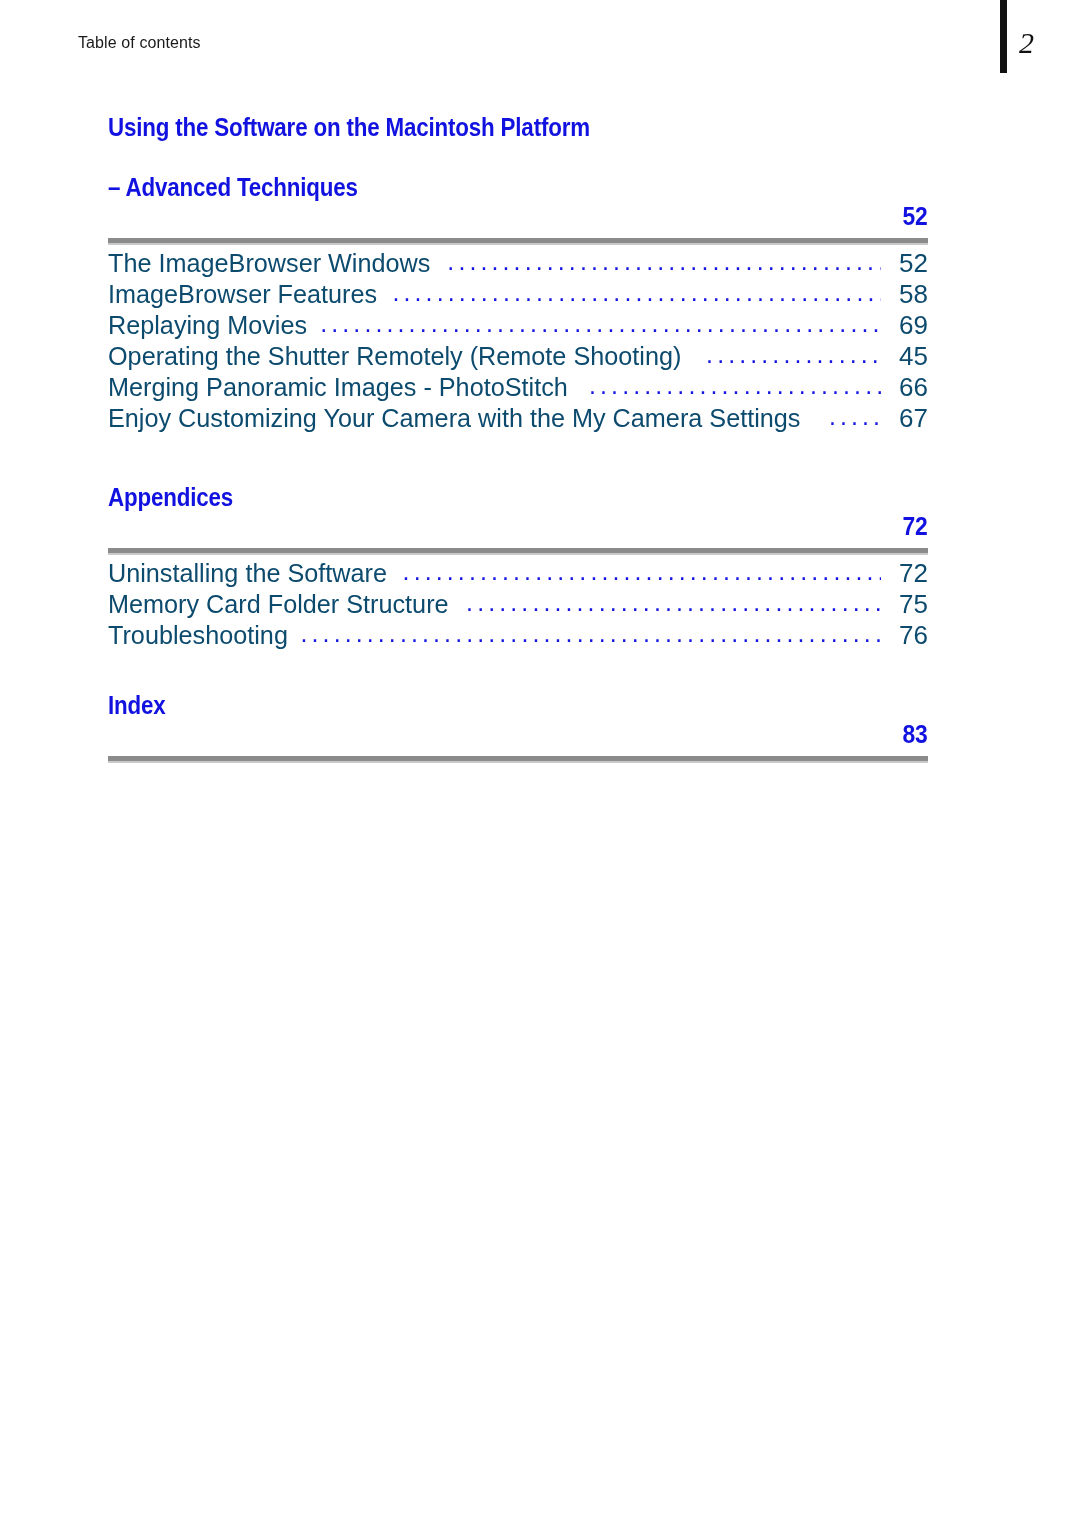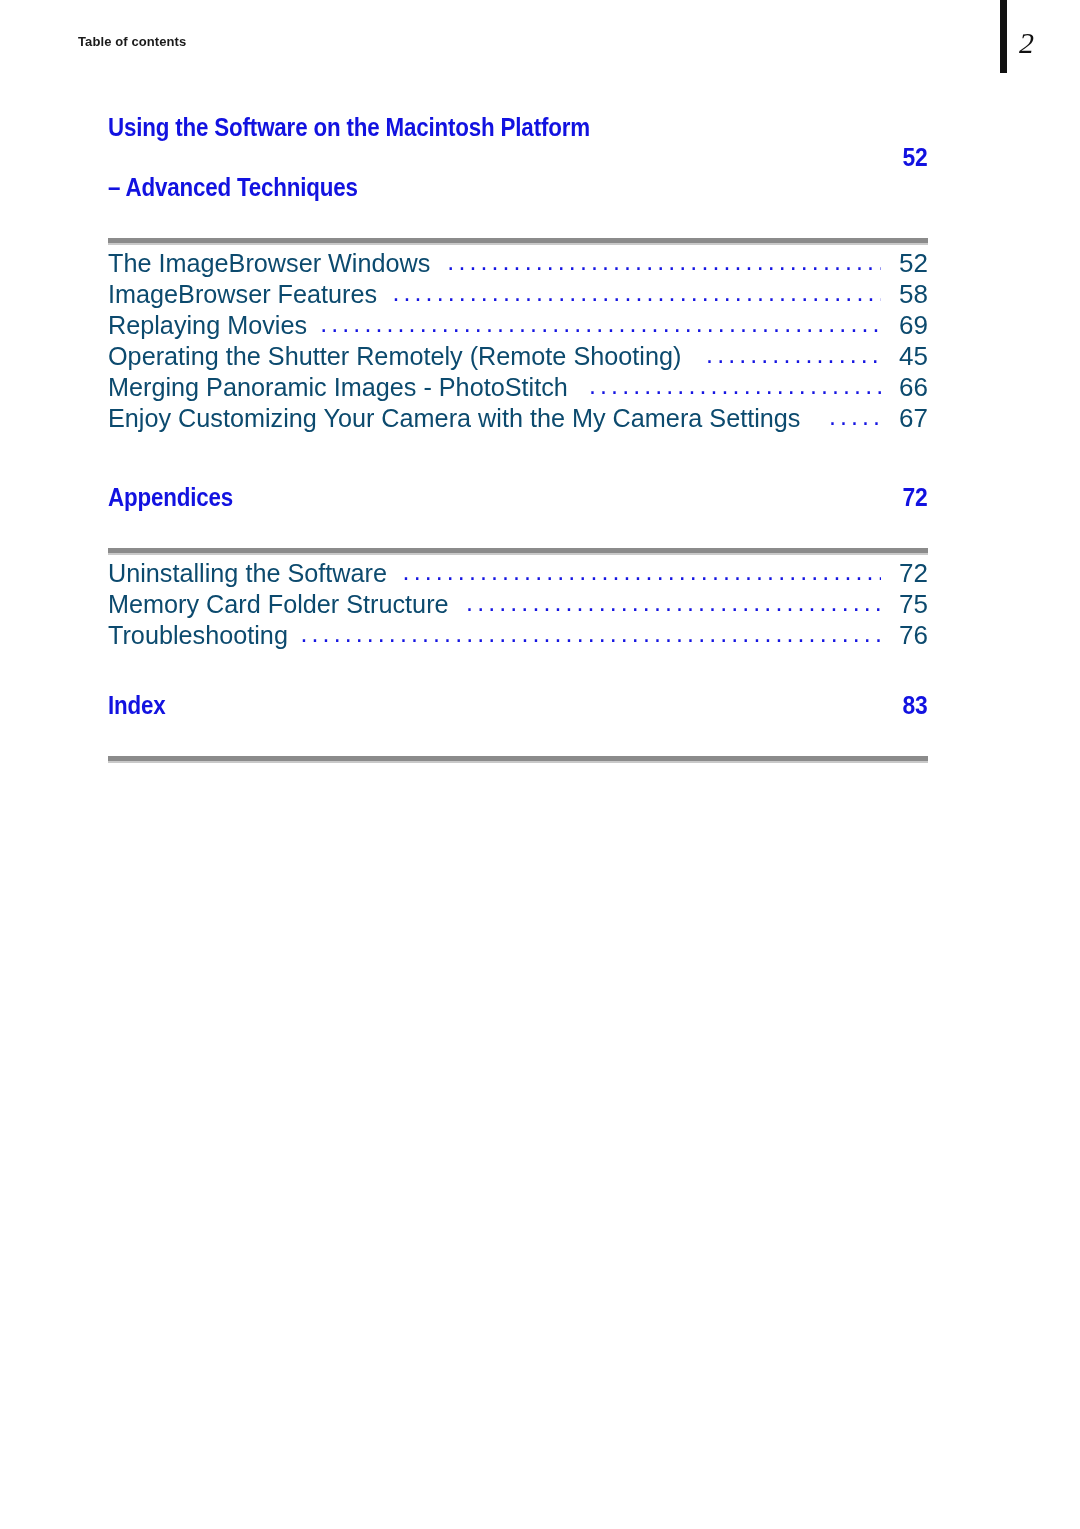--- a/index.html
+++ b/index.html
@@ -13,25 +13,24 @@
     font-family: "Liberation Sans", sans-serif;
     position: relative;
     overflow: hidden;
   }
 
   
   .running-header {
     position: absolute;
     left: 78px;
     top: 34px;
-    font-size: 13px;
+    font-size: 16px;
     color: #1a1a1a;
     letter-spacing: 0.1px;
     white-space: nowrap;
-    font-weight: bold;
   }
 
   .folio-rule {
     position: absolute;
     left: 1000px;
     top: 0px;
     width: 7px;
     height: 73px;
     background: #111111;
   }
@@ -56,21 +55,21 @@
     width: 820px;
   }
 
   .section {
     margin: 0;
   }
 
   
   .section-head {
     display: flex;
-    align-items: center;
+    align-items: flex-end;
     justify-content: space-between;
     color: #1212E0;
     font-weight: bold;
     font-size: 26px;
     line-height: 30px;
     font-stretch: condensed;
     transform-origin: left center;
     letter-spacing: -0.2px;
   }
   .section-head .title-block {

